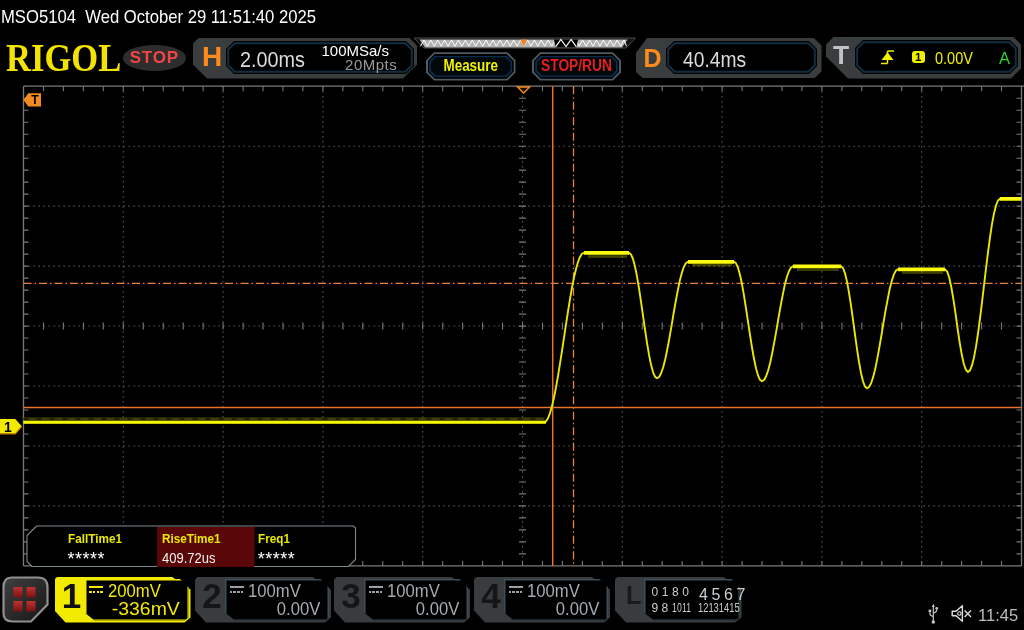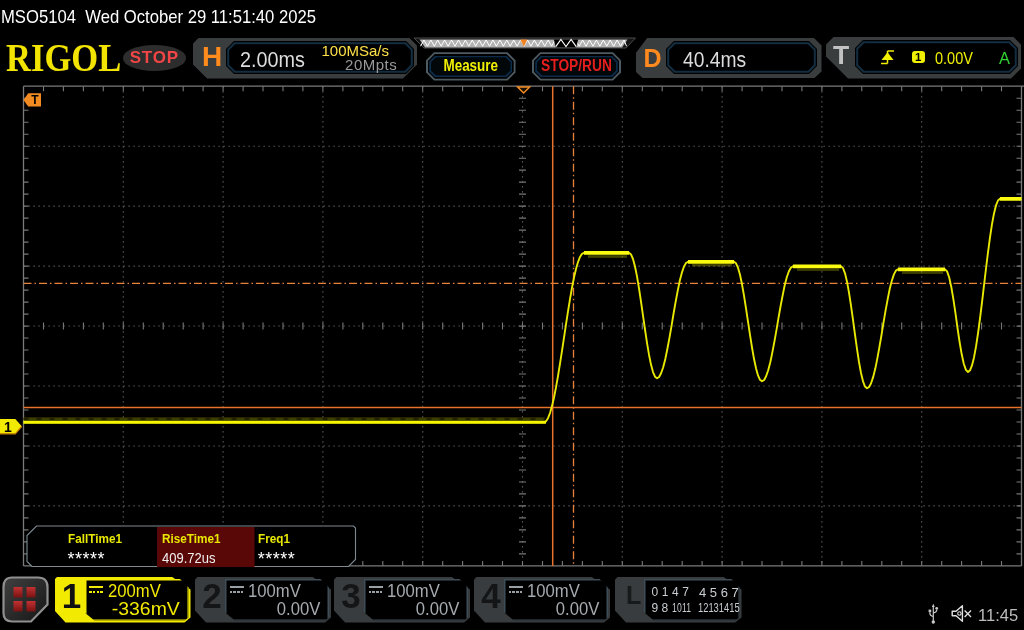--- a/index.html
+++ b/index.html
@@ -23,21 +23,21 @@
 <div class="abs" style="left:193px;top:37.5px;width:224px;height:41px;background:#3a3d3e;
 clip-path:polygon(6px 0,216px 0,224px 8px,224px 27px,210px 41px,14px 41px,0 27px,0 6px);"></div>
 <div class="abs" style="left:202px;top:42.7px;font-size:28px;font-weight:bold;color:#ff8a1e;line-height:1;">H</div>
 <div class="abs" style="left:226px;top:41px;width:188px;height:33px;background:#000;
 clip-path:polygon(8px 0,180px 0,188px 8px,188px 25px,180px 33px,8px 33px,0 25px,0 8px);"></div>
 <div class="abs" style="left:227.2px;top:42.2px;width:185.6px;height:30.6px;background:#132e40;
 clip-path:polygon(7px 0,178.6px 0,185.6px 7px,185.6px 23.6px,178.6px 30.6px,7px 30.6px,0 23.6px,0 7px);"></div>
 <div class="abs" style="left:229.2px;top:44.2px;width:181.6px;height:26.6px;background:#000;
 clip-path:polygon(6px 0,175.6px 0,181.6px 6px,181.6px 20.6px,175.6px 26.6px,6px 26.6px,0 20.6px,0 6px);"></div>
 <div class="abs" style="left:240px;top:48.3px;font-size:22px;color:#dcdcdc;line-height:1.1;transform:scaleX(0.9);transform-origin:0 0;">2.00ms</div>
-<div class="abs" style="left:389px;top:42.7px;font-size:15px;color:#fde047;transform:translateX(-100%);line-height:1.1;">100MSa/s</div>
+<div class="abs" style="left:389px;top:42.7px;font-size:15px;color:#ffffff;transform:translateX(-100%);line-height:1.1;">100MSa/s</div>
 <div class="abs" style="left:397.3px;top:56.5px;font-size:15px;color:#9a9a9a;letter-spacing:0.5px;transform:translateX(-100%);line-height:1.1;">20Mpts</div>
 <svg class="abs" style="left:410px;top:35px;" width="230" height="15" viewBox="0 0 230 15">
 <polygon points="4,3 225.5,3 216,13 14,13" fill="#141414" stroke="#4a4a4a" stroke-width="1"></polygon>
 <polygon points="9.5,4.5 217.5,4.5 212,12.5 15,12.5" fill="#b2b2b2"></polygon>
 <polyline points="10.5,11.2 13.9,5.0 17.4,11.2 20.8,5.0 24.3,11.2 27.7,5.0 31.2,11.2 34.6,5.0 38.1,11.2 41.6,5.0 45.0,11.2 48.5,5.0 51.9,11.2 55.4,5.0 58.8,11.2 62.3,5.0 65.7,11.2 69.2,5.0 72.6,11.2 76.1,5.0 79.5,11.2 83.0,5.0 86.4,11.2 89.9,5.0 93.3,11.2 96.8,5.0 100.2,11.2 103.7,5.0 107.1,11.2 110.6,5.0 114.0,11.2 117.5,5.0 120.9,11.2 124.4,5.0 127.8,11.2 131.3,5.0 134.7,11.2 138.2,5.0 141.6,11.2 145.1,5.0 148.5,11.2 151.9,5.0 155.4,11.2 158.8,5.0 162.3,11.2 165.7,5.0 169.2,11.2 172.6,5.0 176.1,11.2 179.5,5.0 183.0,11.2 186.4,5.0 189.9,11.2 193.3,5.0 196.8,11.2 200.2,5.0 203.7,11.2 207.1,5.0 210.6,11.2 214.0,5.0 216.5,11.2" fill="none" stroke="#fff" stroke-width="1"></polyline>
 <polygon points="143.8,4.5 168.2,4.5 166.2,12.5 145.8,12.5" fill="#000"></polygon>
 <polyline points="145.8,11.6 150.9,4.4 156.0,11.6 161.1,4.4 166.2,11.6" fill="none" stroke="#fff" stroke-width="1.1"></polyline>
 <polygon points="110.3,4.5 117.3,4.5 113.8,11.8" fill="#f08020"></polygon>
 </svg>
 <div class="abs" style="left:426px;top:52.3px;width:89.5px;height:28.3px;background:#4d5a61;
@@ -191,22 +191,22 @@
         <div class="b2" style="left:11.4px;background:#9aa0a4;"></div>
       </div>
 <div class="l1" style="color:#a6abb0;">100mV</div>
 <div class="l2" style="color:#a6abb0;">0.00V</div>
 </div>
 <div class="chbox" style="left:615px;width:126.5px;">
 <div class="chouter" style="background:#383c3e;clip-path:polygon(3px 0,108px 0,126.5px 13px,126.5px 41px,120px 46px,11px 46px,0 34px,0 3px);"></div>
 <div class="abs" style="left:29px;top:2px;width:95.5px;height:42px;background:#000;
 clip-path:polygon(0 0,87px 0,95.5px 9px,95.5px 39px,91px 42px,10px 42px,0 34px);box-shadow:0 0 0 1.5px #3e4e58 inset;"></div>
 <div class="abs" style="left:11px;top:6.1px;font-size:25px;font-weight:bold;color:#17191b;line-height:1;">L</div>
-<div class="abs" style="left:36.5px;top:9.9px;font-size:12px;color:#c9ced2;letter-spacing:3.6px;line-height:1.1;">0147</div>
-<div class="abs" style="left:84px;top:9.9px;font-size:13px;color:#c9ced2;letter-spacing:3.6px;line-height:1.1;">4567</div>
+<div class="abs" style="left:36.5px;top:9.9px;font-size:12px;color:#c9ced2;letter-spacing:3.6px;line-height:1.1;">0180</div>
+<div class="abs" style="left:84px;top:9.9px;font-size:16px;color:#c9ced2;letter-spacing:3.6px;line-height:1.1;">4567</div>
 <div class="abs" style="left:36.5px;top:25.4px;font-size:12px;color:#c9ced2;letter-spacing:3.3px;line-height:1.1;">98</div>
 <div class="abs" style="left:56.5px;top:25.4px;font-size:12px;color:#c9ced2;letter-spacing:0.2px;line-height:1.1;transform:scaleX(0.72);transform-origin:0 0;">1011</div>
 <div class="abs" style="left:83px;top:25.4px;font-size:12px;color:#c9ced2;letter-spacing:0px;line-height:1.1;transform:scaleX(0.78);transform-origin:0 0;">12131415</div>
 </div>
 <svg class="abs" style="left:927px;top:603px;" width="13" height="22" viewBox="0 0 13 22">
 <g stroke="#c8c8c8" stroke-width="1.2" fill="none">
 <path d="M6.3,3 V19"></path>
 <path d="M6.3,13.5 C4.5,13 2.9,12.2 2.9,10.5 V9.3"></path>
 <path d="M6.3,10 C8.1,9.5 9.7,8.7 9.7,7.3 V6.8"></path>
 </g>

